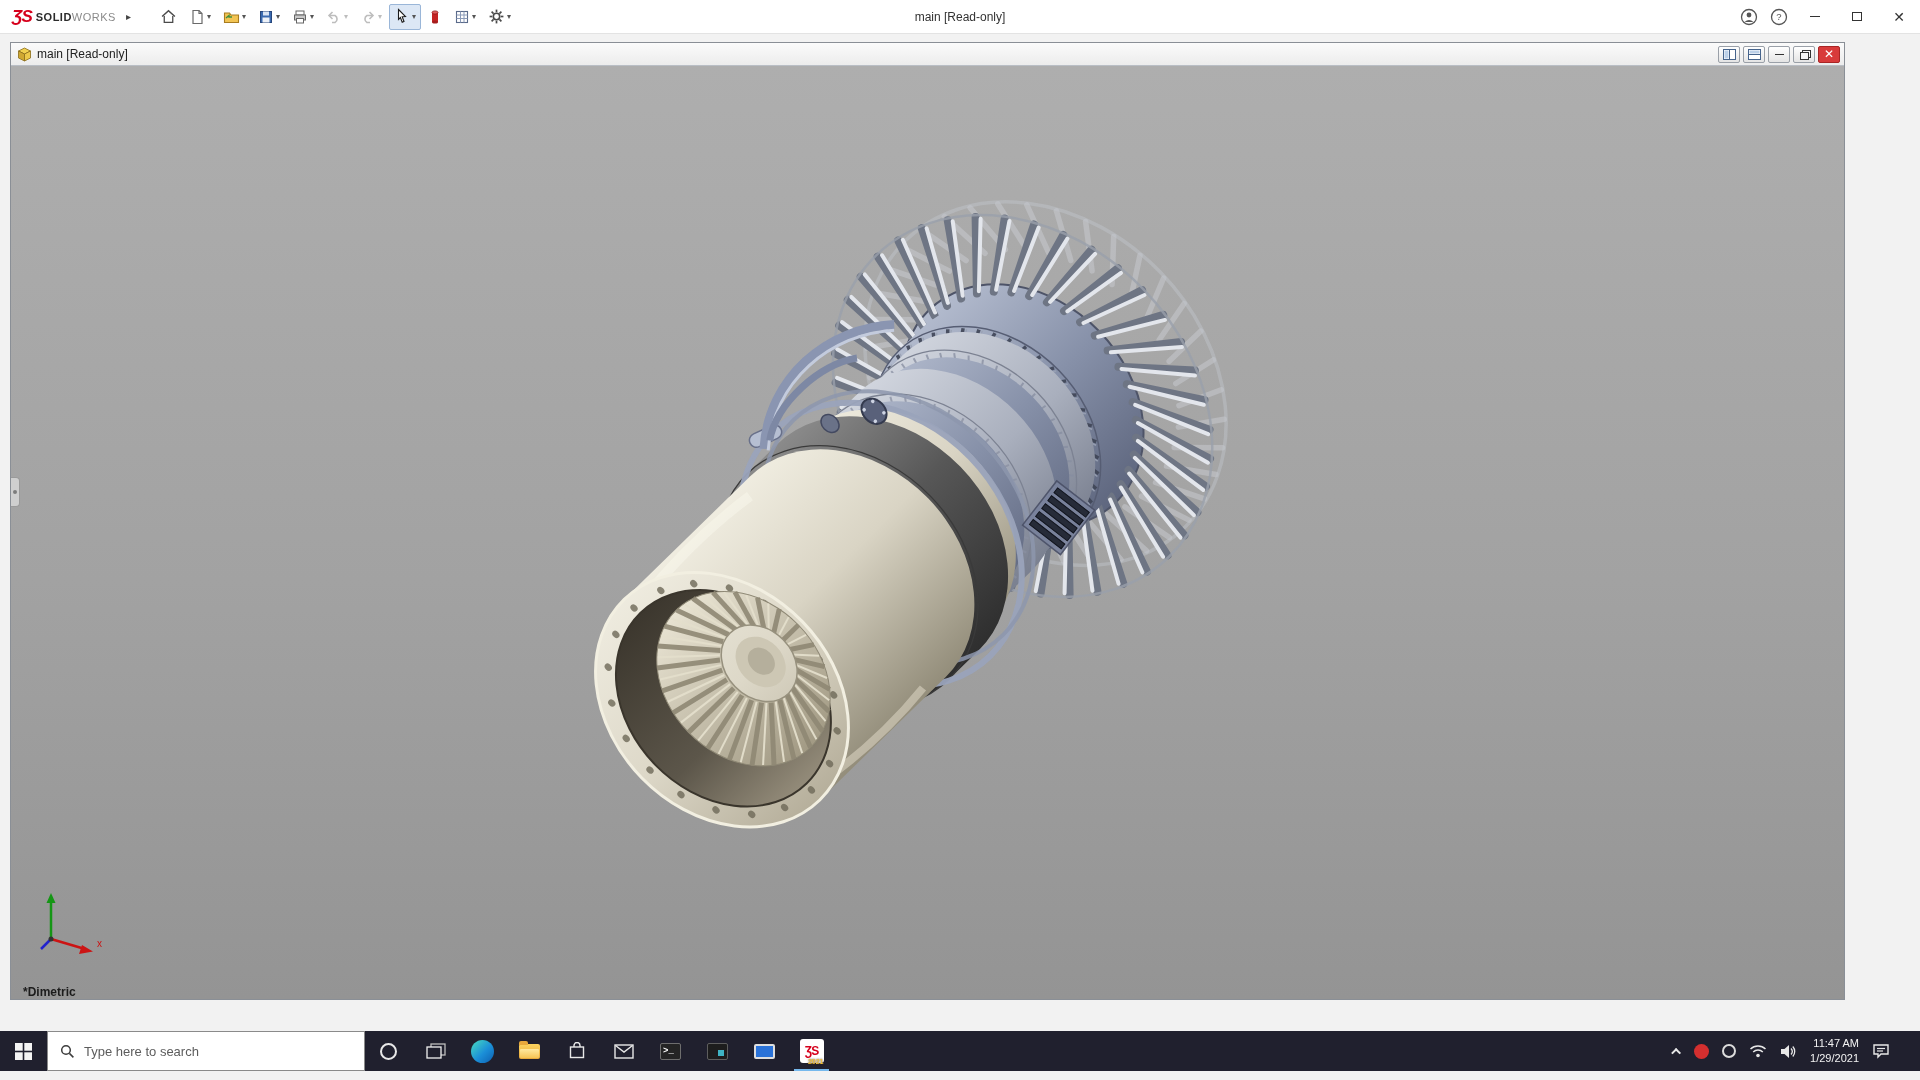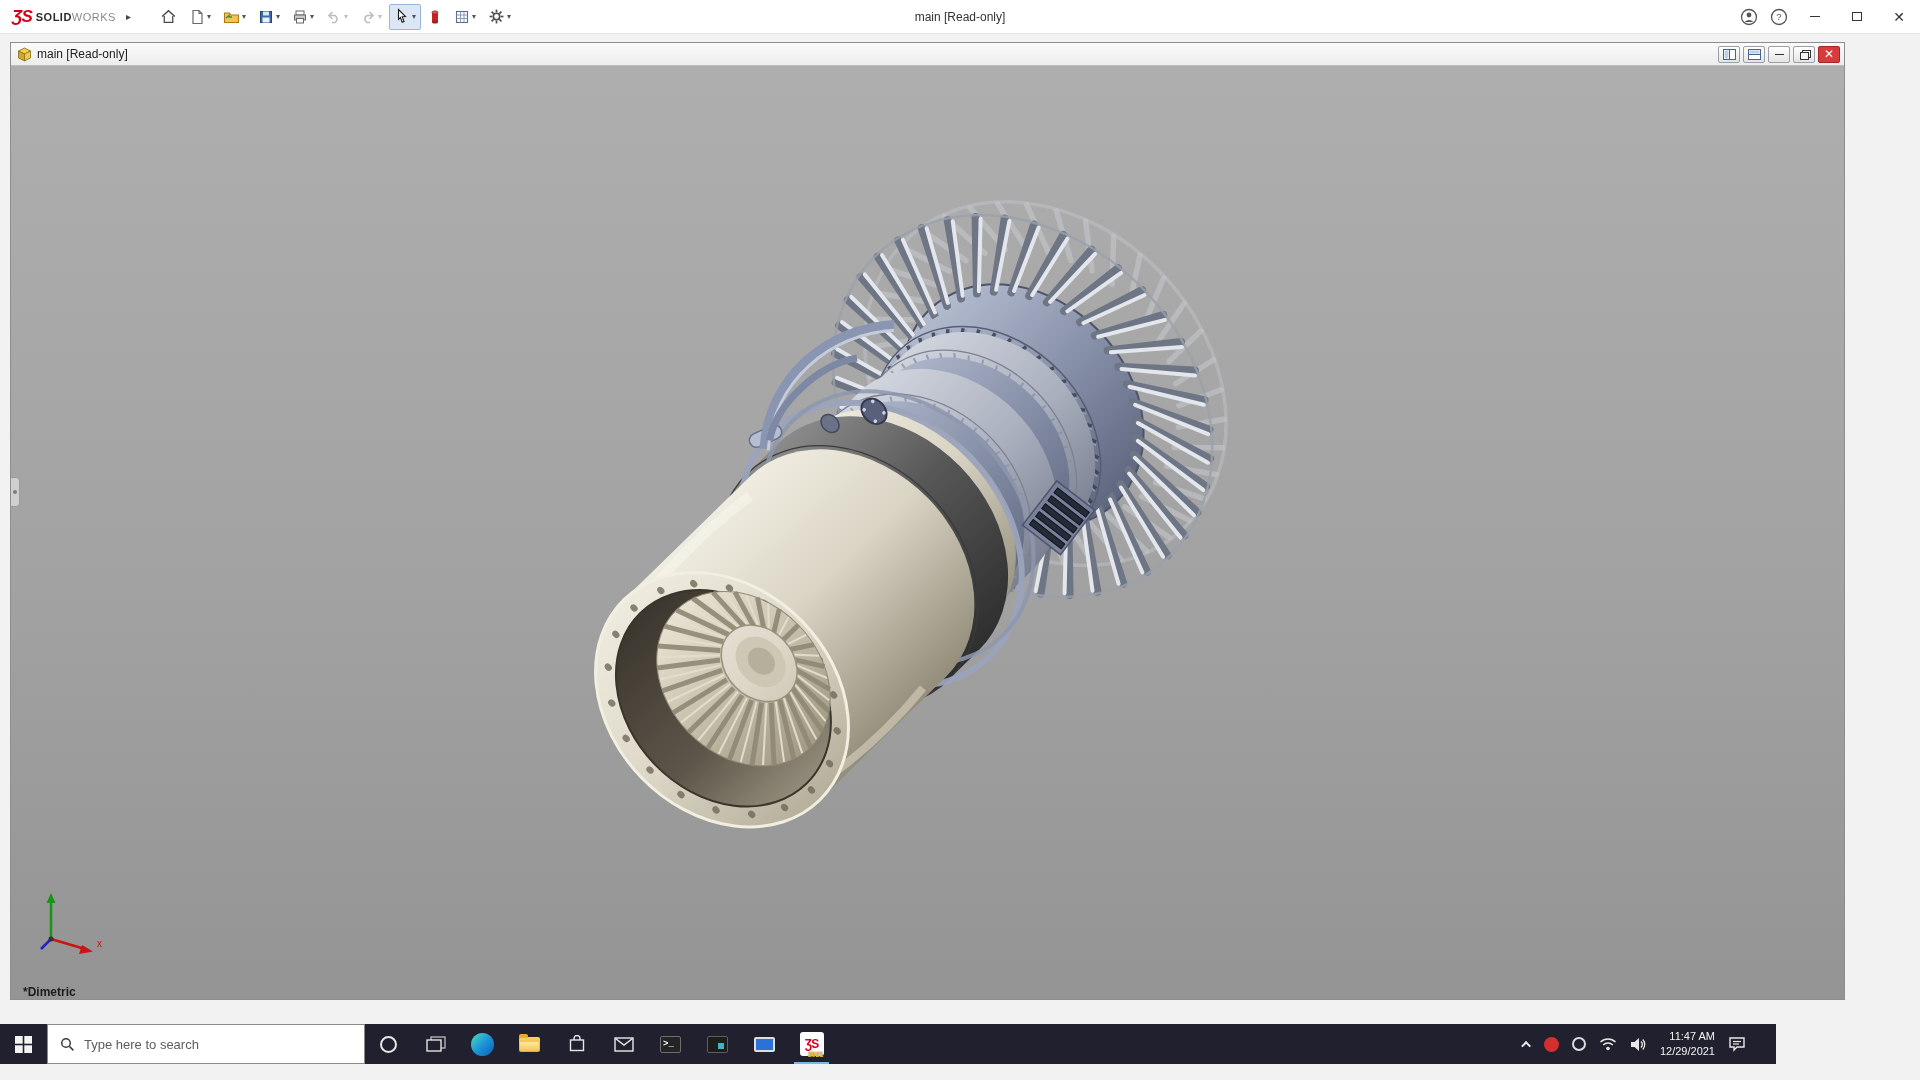--- a/index.html
+++ b/index.html
@@ -46,21 +46,21 @@
   .viewport { position:absolute; left:0; top:23px; right:0; bottom:0; overflow:hidden;
     background:linear-gradient(180deg,#aeaeae 0%,#a2a2a2 55%,#949494 100%); }
   .model-svg { position:absolute; left:0; top:0; width:100%; height:100%; }
   .view-label { position:absolute; left:12px; bottom:0; font-size:12px; font-weight:bold; color:#1c1c1c; }
   .triad { position:absolute; left:18px; bottom:32px; }
   .flyout-tab { position:absolute; left:0; top:44%; width:9px; height:30px; background:#cfcfcf;
     border:1px solid #9a9a9a; border-left:none; border-radius:0 4px 4px 0; display:flex; align-items:center; justify-content:center; }
   .flyout-tab i { width:4px; height:4px; border-radius:50%; background:#7c7c7c; }
 
   
-  .taskbar { position:absolute; left:0; bottom:16px; width:1776px; height:40px; background:#20202e;
+  .taskbar { position:absolute; left:0; bottom:9px; width:1920px; height:40px; background:#20202e;
     display:flex; align-items:stretch; z-index:40; color:#eee; }
   .tb-btn { width:47px; display:flex; align-items:center; justify-content:center; position:relative; }
   .search-box { width:318px; background:#ffffff; border:1px solid #8a8a8a; display:flex; align-items:center;
     gap:9px; padding-left:12px; }
   .search-box span { color:#5c5c5c; font-size:13px; }
   .cortana-ring { width:17px; height:17px; border:2px solid #e8e8e8; border-radius:50%; }
   .edge-circle { width:23px; height:23px; border-radius:50%; background:linear-gradient(135deg,#45d6c2 5%,#1b8fd8 55%,#0d5fb0 100%); }
   .folder-ic { width:21px; height:15px; background:linear-gradient(#fbd35e,#e8a93c); border-radius:2px; position:relative; }
   .folder-ic:before { content:""; position:absolute; left:0; top:-3px; width:9px; height:4px; background:#e8a93c; border-radius:2px 2px 0 0; }
   .folder-ic:after { content:""; position:absolute; left:1px; bottom:1px; width:19px; height:9px; background:linear-gradient(#ffe9a0,#f6c455); border-radius:1px; }
@@ -821,21 +821,21 @@
       <path d="M1.5 5 A11 11 0 0 1 16.5 5" fill="none" stroke="#e8e8e8" stroke-width="1.5"></path>
       <path d="M4.2 8 A7 7 0 0 1 13.8 8" fill="none" stroke="#e8e8e8" stroke-width="1.5"></path>
       <circle cx="9" cy="11.5" r="1.8" fill="#e8e8e8"></circle>
     </svg>
     <svg class="icon" width="17" height="15" viewBox="0 0 17 15">
       <polygon points="1,5 4.5,5 9,1 9,14 4.5,10 1,10" fill="#e8e8e8"></polygon>
       <path d="M11 4.5 A4.5 4.5 0 0 1 11 10.5 M12.8 2.5 A7.5 7.5 0 0 1 12.8 12.5" fill="none" stroke="#e8e8e8" stroke-width="1.3"></path>
     </svg>
     <div class="clock">
       <div>11:47 AM</div>
-      <div>12/29/2021</div>
+      <div>1/29/2021</div>
     </div>
     <svg class="icon" width="18" height="16" viewBox="0 0 18 16">
       <path d="M2 2 H16 V11 H9 L6 14 V11 H2 Z" fill="none" stroke="#e8e8e8" stroke-width="1.4"></path>
       <line x1="5" y1="5.5" x2="13" y2="5.5" stroke="#e8e8e8" stroke-width="1.2"></line>
       <line x1="5" y1="8" x2="11" y2="8" stroke="#e8e8e8" stroke-width="1.2"></line>
     </svg>
     <span class="show-desktop"></span>
   </div>
 </footer>
 

